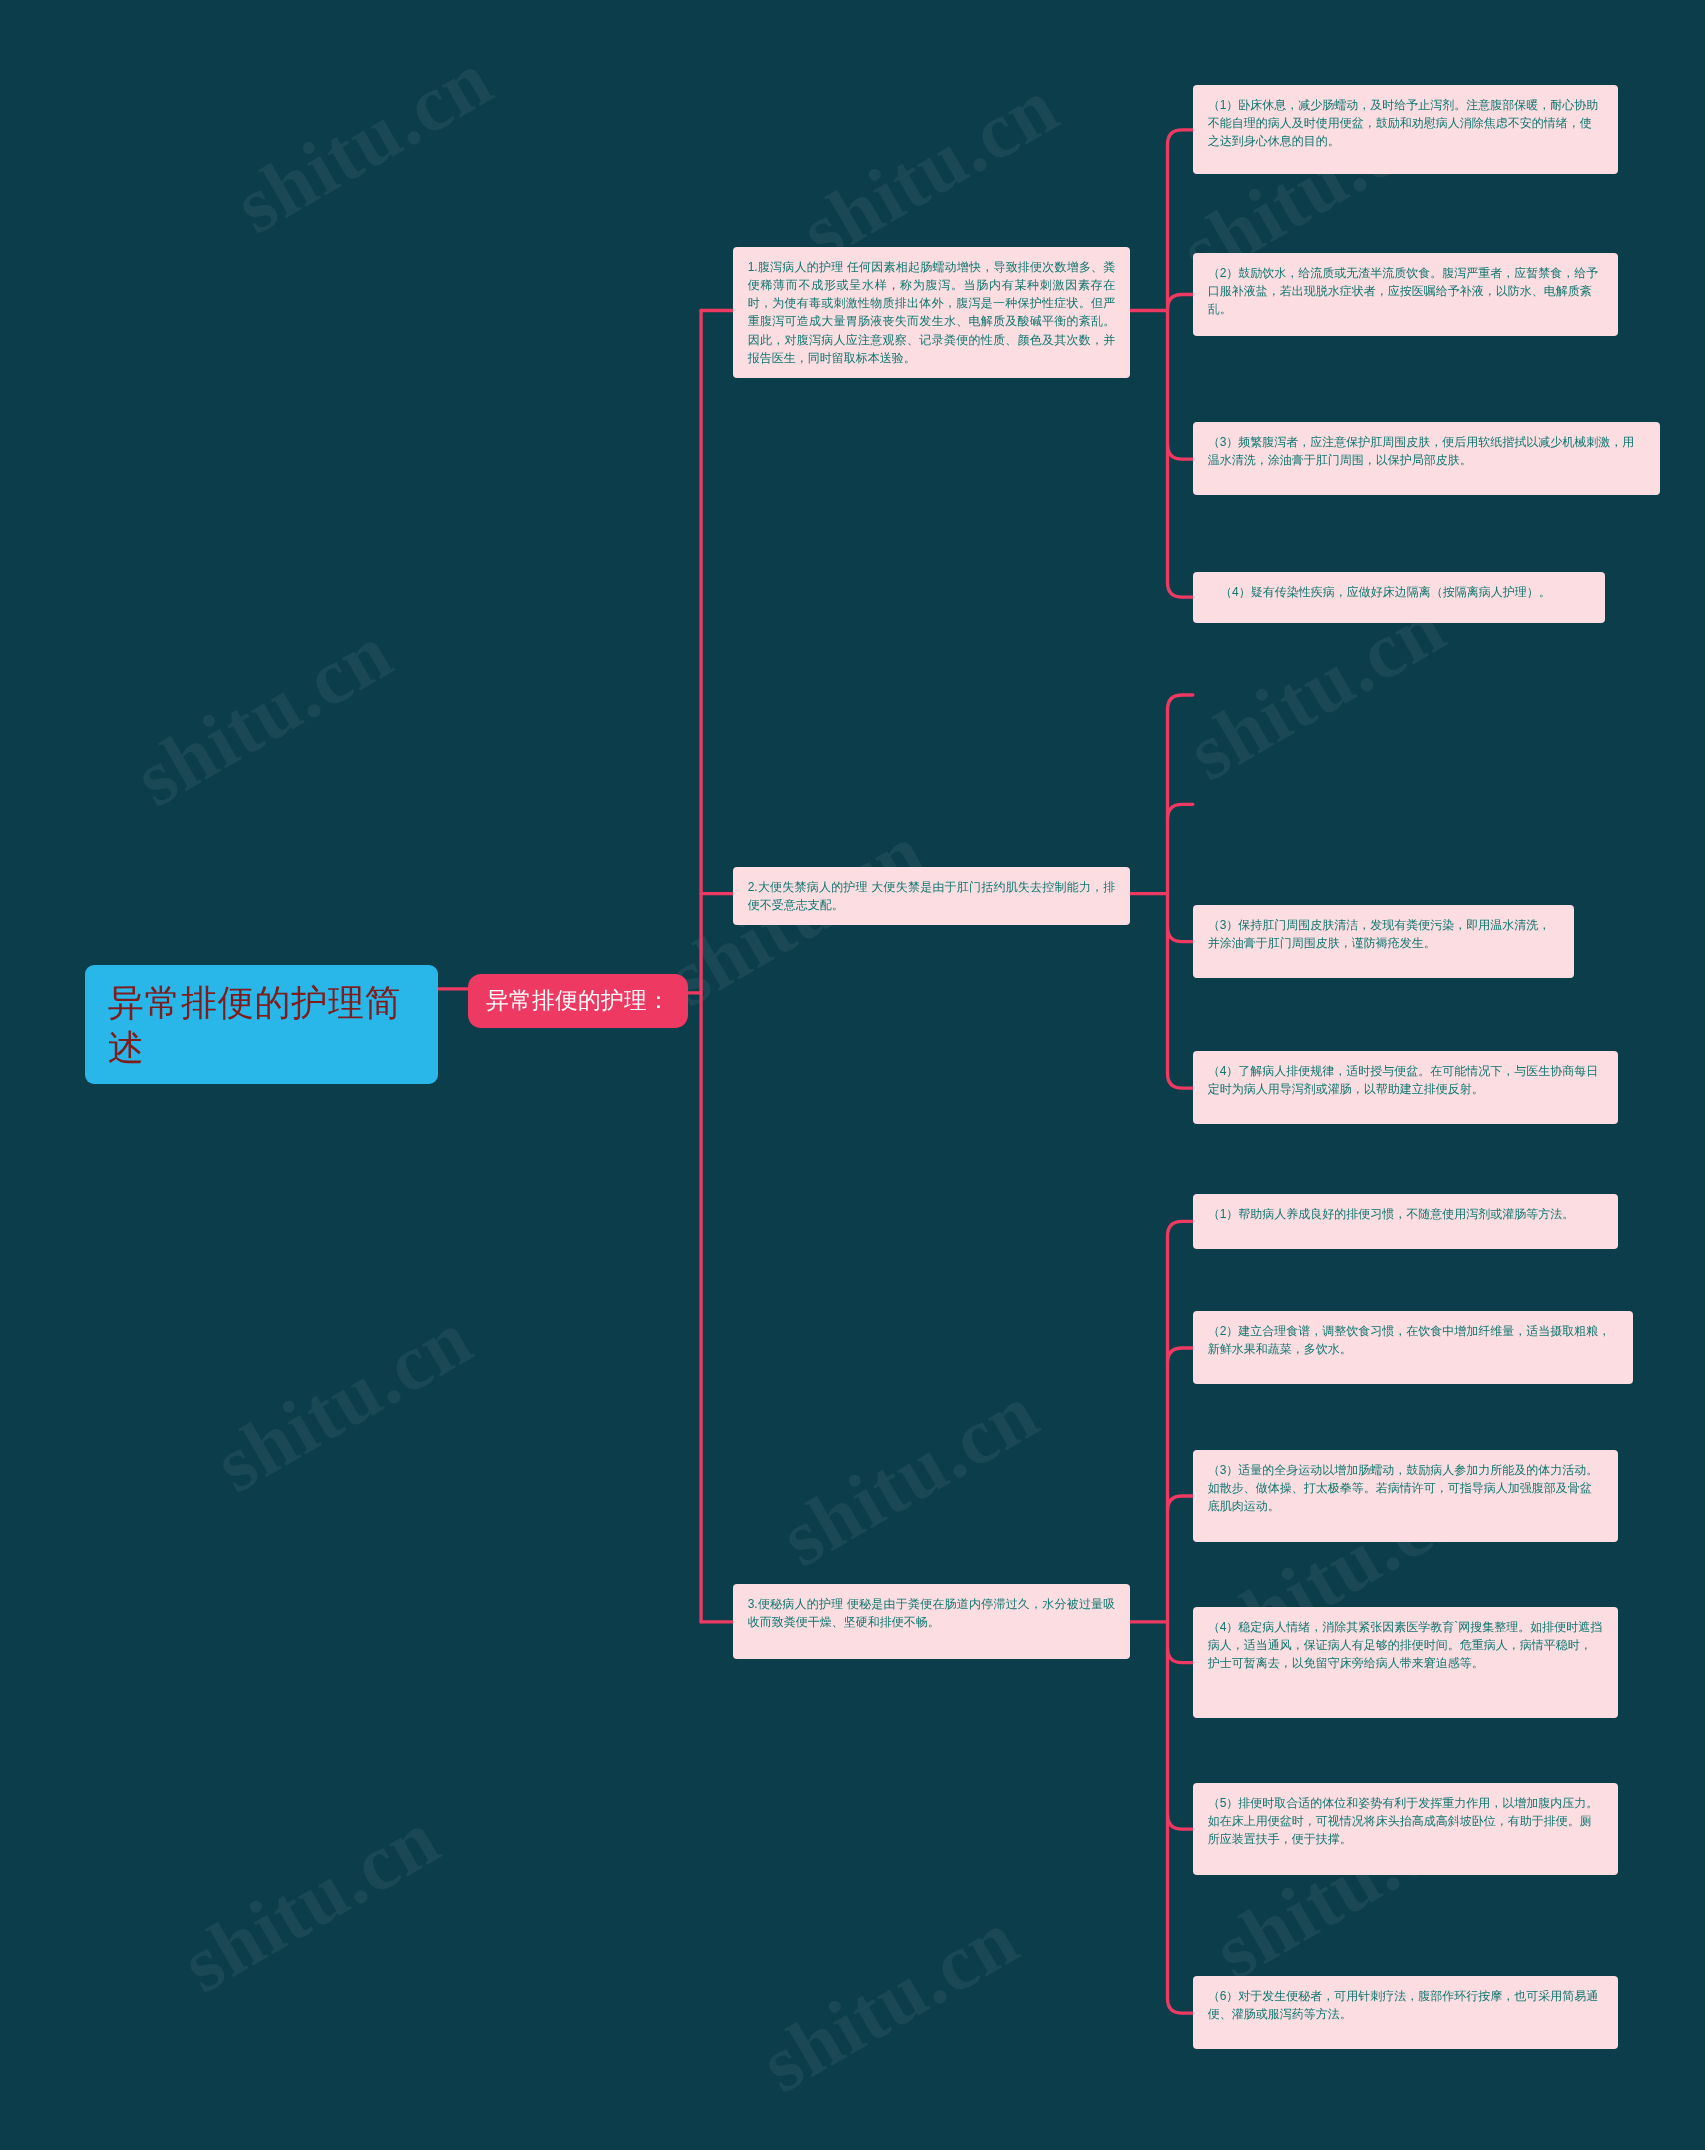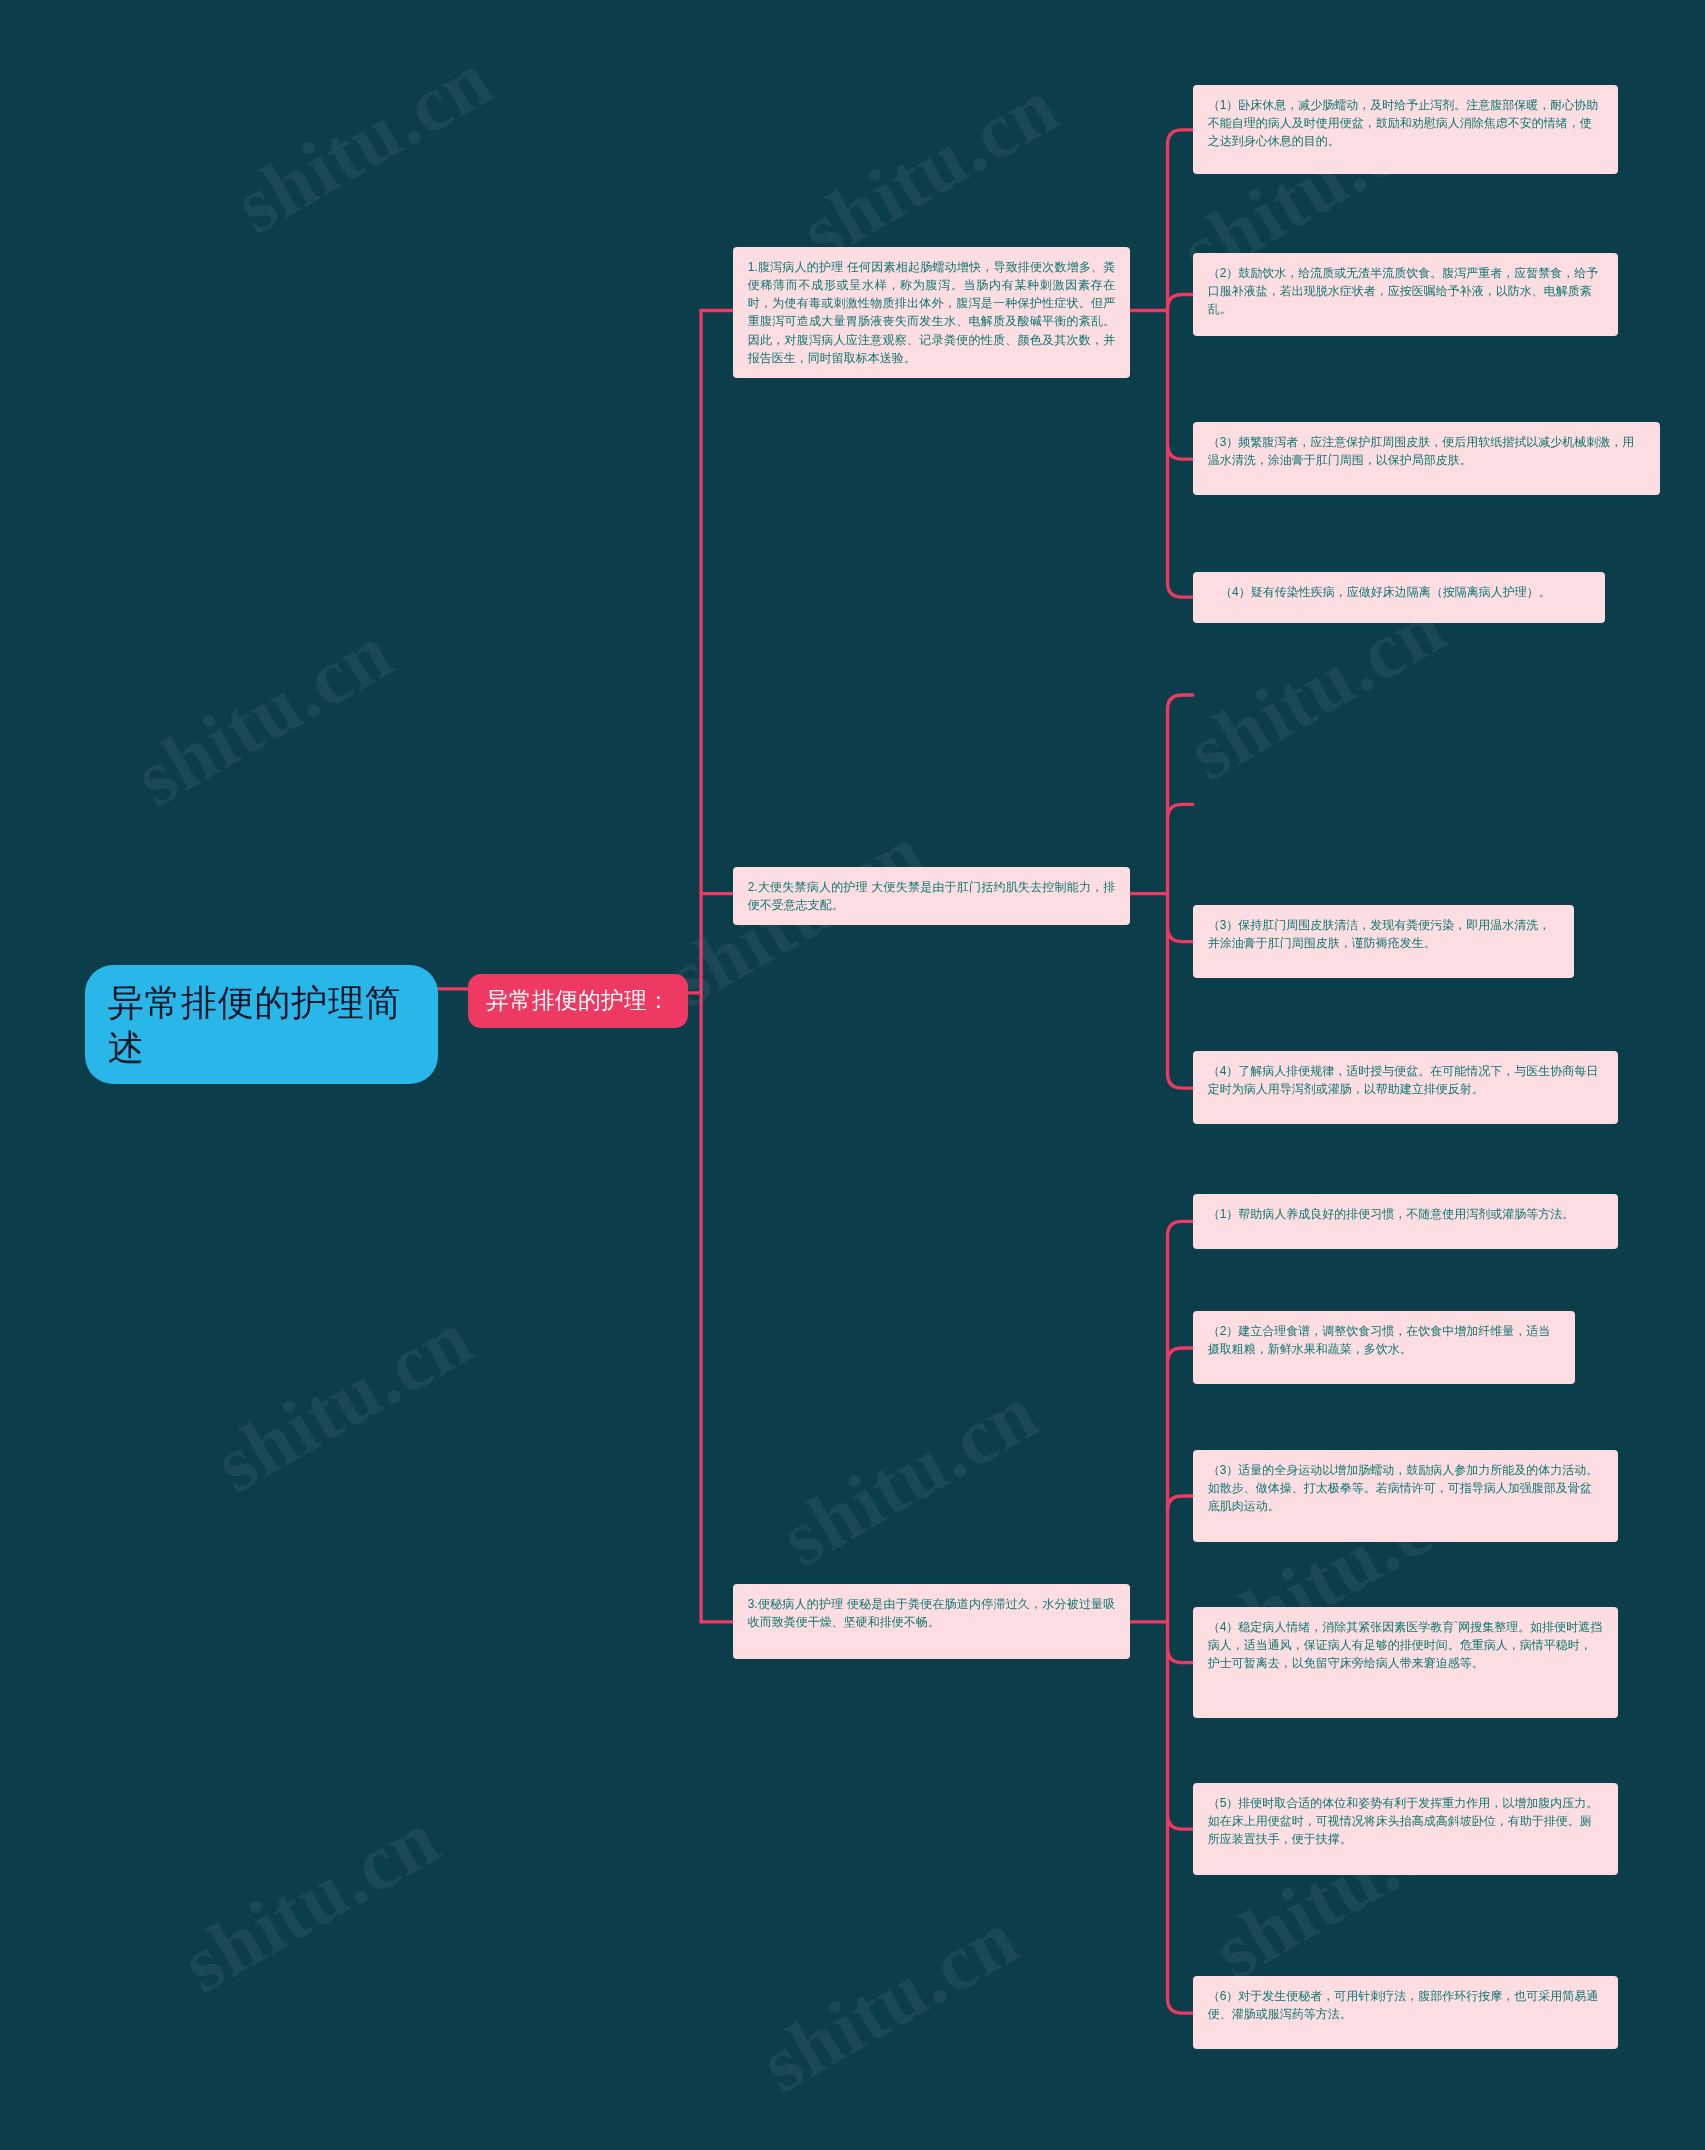--- a/index.html
+++ b/index.html
@@ -50,26 +50,26 @@
   }
 
   .node {
     position: absolute;
     box-sizing: border-box;
     border-radius: 12px;
   }
 
   .node-root {
     background: #29b6e8;
-    color: #0f172a;
+    color: #7f1d1d;
     font-size: 36px;
     font-weight: 400;
     line-height: 1.25;
     padding: 14.7px 22.7px;
-    border-radius: 28px;
+    border-radius: 9px;
     letter-spacing: 0.7px;
     display: flex;
     align-items: center;
     justify-content: center;
   }
 
   .node-topic {
     background: #ee3a62;
     color: #ffffff;
     font-size: 22.7px;
@@ -149,19 +149,19 @@
     <div class="node node-branch" style="left: 733px; top: 247px; width: 397px; min-height: 128px;">1.腹泻病人的护理 任何因素相起肠蠕动增快，导致排便次数增多、粪便稀薄而不成形或呈水样，称为腹泻。当肠内有某种刺激因素存在时，为使有毒或刺激性物质排出体外，腹泻是一种保护性症状。但严重腹泻可造成大量胃肠液丧失而发生水、电解质及酸碱平衡的紊乱。因此，对腹泻病人应注意观察、记录粪便的性质、颜色及其次数，并报告医生，同时留取标本送验。</div>
     <div class="node node-leaf" style="left: 1193px; top: 85px; width: 425px; min-height: 89px;">（1）卧床休息，减少肠蠕动，及时给予止泻剂。注意腹部保暖，耐心协助不能自理的病人及时使用便盆，鼓励和劝慰病人消除焦虑不安的情绪，使之达到身心休息的目的。</div>
     <div class="node node-leaf" style="left: 1193px; top: 253px; width: 425px; min-height: 83px;">（2）鼓励饮水，给流质或无渣半流质饮食。腹泻严重者，应暂禁食，给予口服补液盐，若出现脱水症状者，应按医嘱给予补液，以防水、电解质紊乱。</div>
     <div class="node node-leaf" style="left: 1193px; top: 422px; width: 467px; min-height: 73px;">（3）频繁腹泻者，应注意保护肛周围皮肤，便后用软纸揩拭以减少机械刺激，用温水清洗，涂油膏于肛门周围，以保护局部皮肤。</div>
     <div class="node node-leaf" style="left: 1193px; top: 572px; width: 412px; min-height: 51px; padding-left: 27px;">（4）疑有传染性疾病，应做好床边隔离（按隔离病人护理）。</div>
     <div class="node node-branch" style="left: 733px; top: 867px; width: 397px; min-height: 52px;">2.大便失禁病人的护理 大便失禁是由于肛门括约肌失去控制能力，排便不受意志支配。</div>
     <div class="node node-leaf" style="left: 1193px; top: 905px; width: 381px; min-height: 73px;">（3）保持肛门周围皮肤清洁，发现有粪便污染，即用温水清洗，并涂油膏于肛门周围皮肤，谨防褥疮发生。</div>
     <div class="node node-leaf" style="left: 1193px; top: 1051px; width: 425px; min-height: 73px;">（4）了解病人排便规律，适时授与便盆。在可能情况下，与医生协商每日定时为病人用导泻剂或灌肠，以帮助建立排便反射。</div>
     <div class="node node-branch" style="left: 733px; top: 1584px; width: 397px; min-height: 75px;">3.便秘病人的护理 便秘是由于粪便在肠道内停滞过久，水分被过量吸收而致粪便干燥、坚硬和排便不畅。</div>
     <div class="node node-leaf" style="left: 1193px; top: 1194px; width: 425px; min-height: 55px;">（1）帮助病人养成良好的排便习惯，不随意使用泻剂或灌肠等方法。</div>
-    <div class="node node-leaf" style="left: 1193px; top: 1311px; width: 382px; min-height: 73px;">（2）建立合理食谱，调整饮食习惯，在饮食中增加纤维量，适当摄取粗粮，新鲜水果和蔬菜，多饮水。</div>
+    <div class="node node-leaf" style="left: 1193px; top: 1311px; width: 440px; min-height: 73px;">（2）建立合理食谱，调整饮食习惯，在饮食中增加纤维量，适当摄取粗粮，新鲜水果和蔬菜，多饮水。</div>
     <div class="node node-leaf" style="left: 1193px; top: 1450px; width: 425px; min-height: 92px;">（3）适量的全身运动以增加肠蠕动，鼓励病人参加力所能及的体力活动。如散步、做体操、打太极拳等。若病情许可，可指导病人加强腹部及骨盆底肌肉运动。</div>
     <div class="node node-leaf" style="left: 1193px; top: 1607px; width: 425px; min-height: 111px;">（4）稳定病人情绪，消除其紧张因素医学教育`网搜集整理。如排便时遮挡病人，适当通风，保证病人有足够的排便时间。危重病人，病情平稳时，护士可暂离去，以免留守床旁给病人带来窘迫感等。</div>
     <div class="node node-leaf" style="left: 1193px; top: 1783px; width: 425px; min-height: 92px;">（5）排便时取合适的体位和姿势有利于发挥重力作用，以增加腹内压力。如在床上用便盆时，可视情况将床头抬高成高斜坡卧位，有助于排便。厕所应装置扶手，便于扶撑。</div>
     <div class="node node-leaf" style="left: 1193px; top: 1976px; width: 425px; min-height: 73px;">（6）对于发生便秘者，可用针刺疗法，腹部作环行按摩，也可采用简易通便、灌肠或服泻药等方法。</div>
   </div>
 
 
 </body></html>

